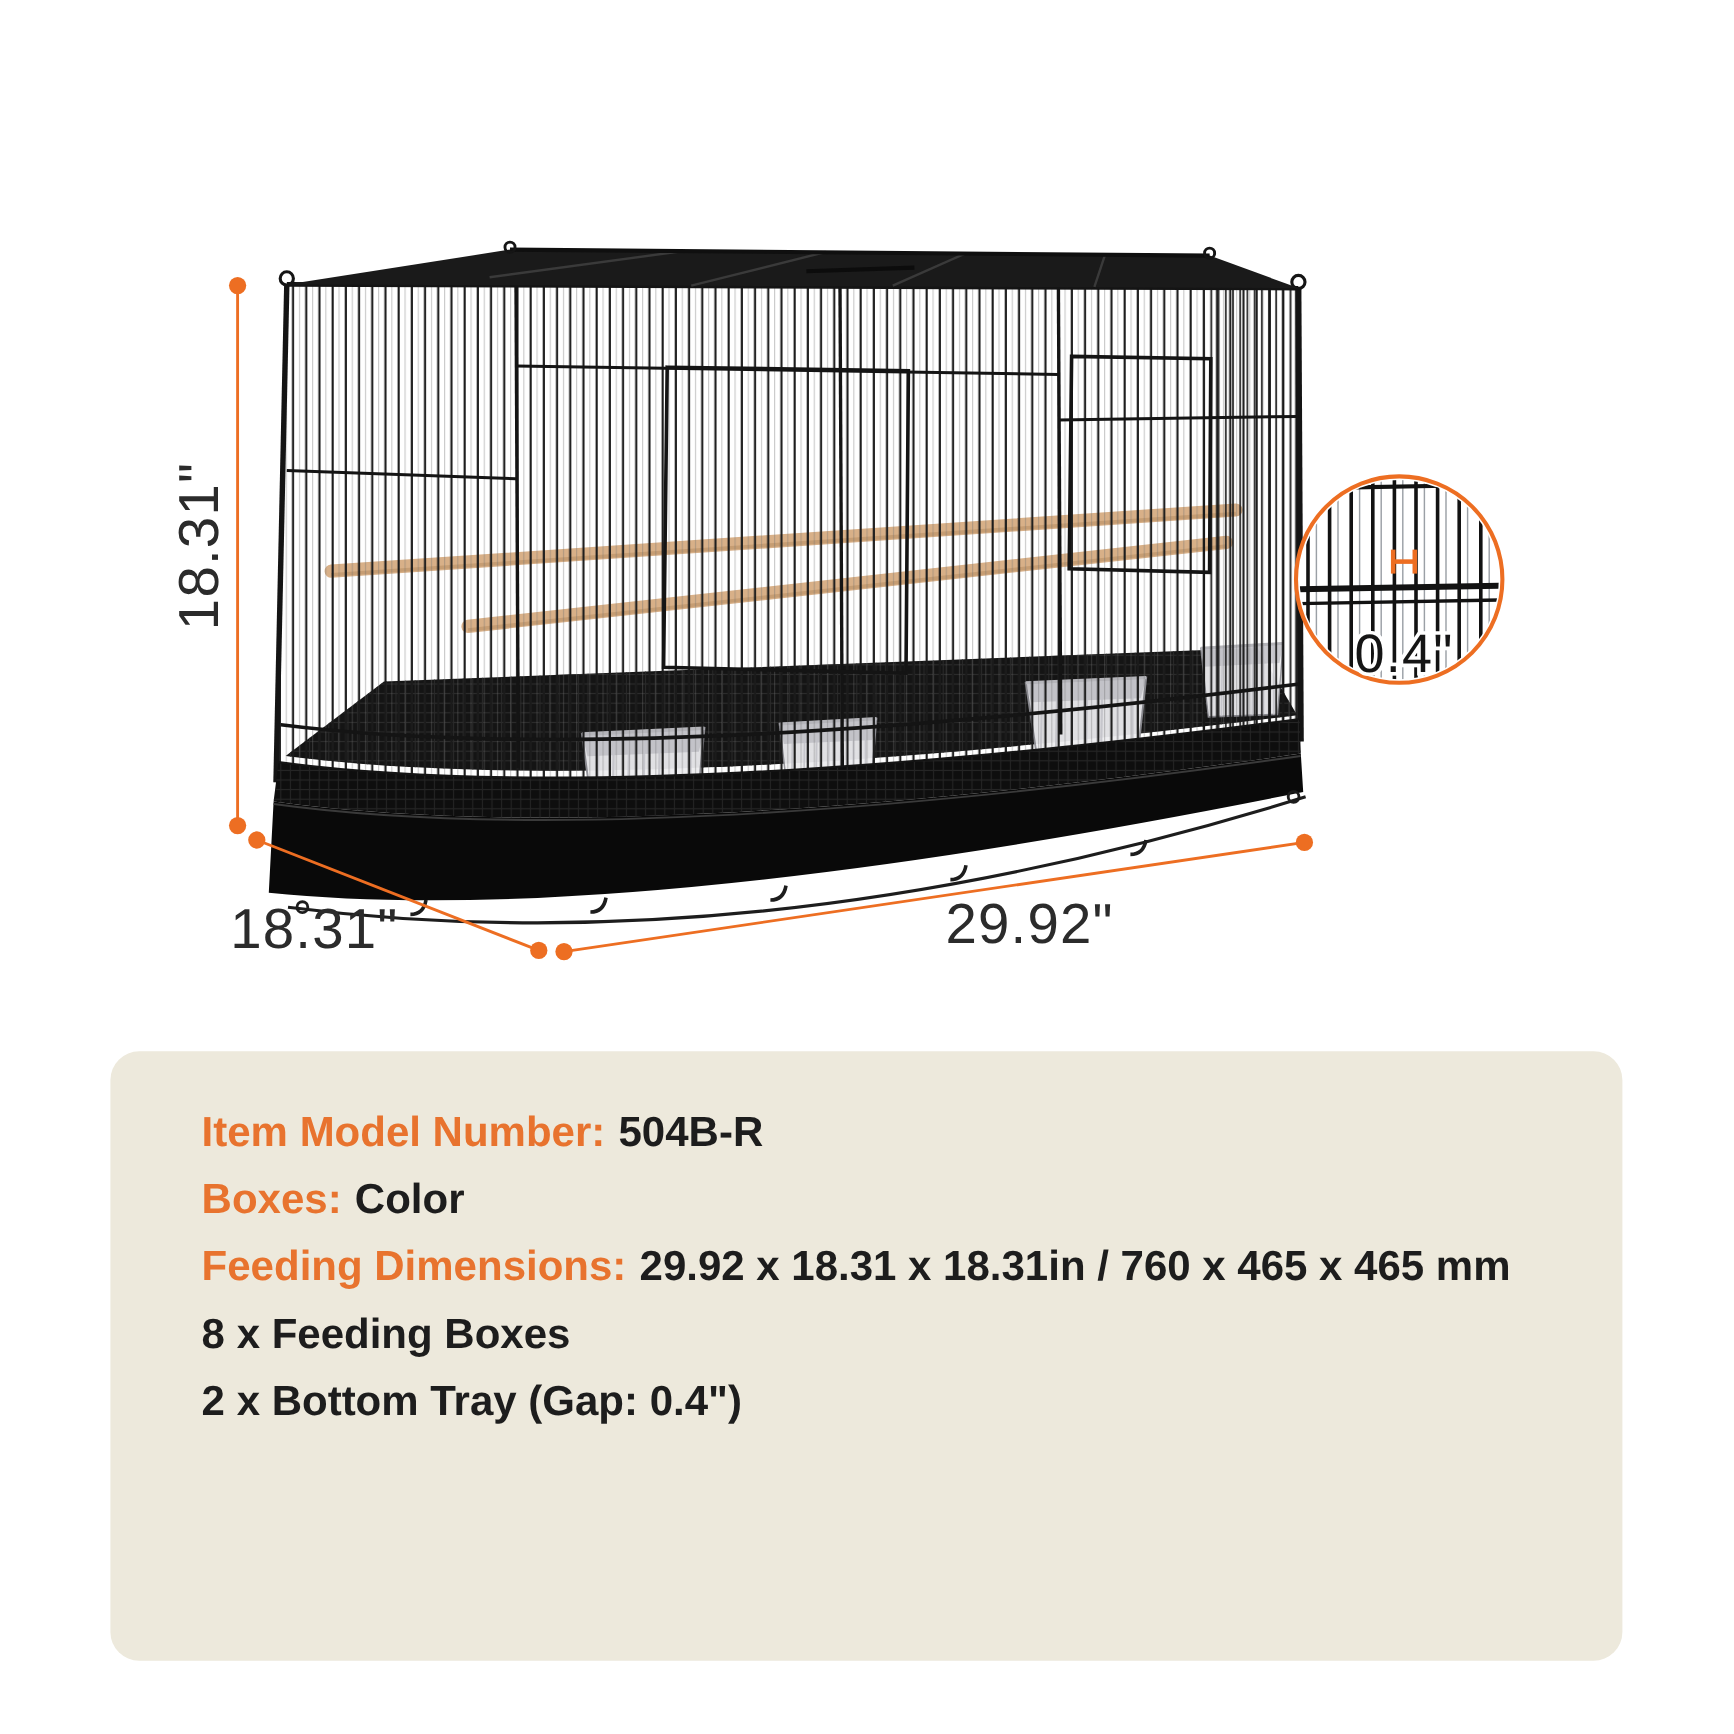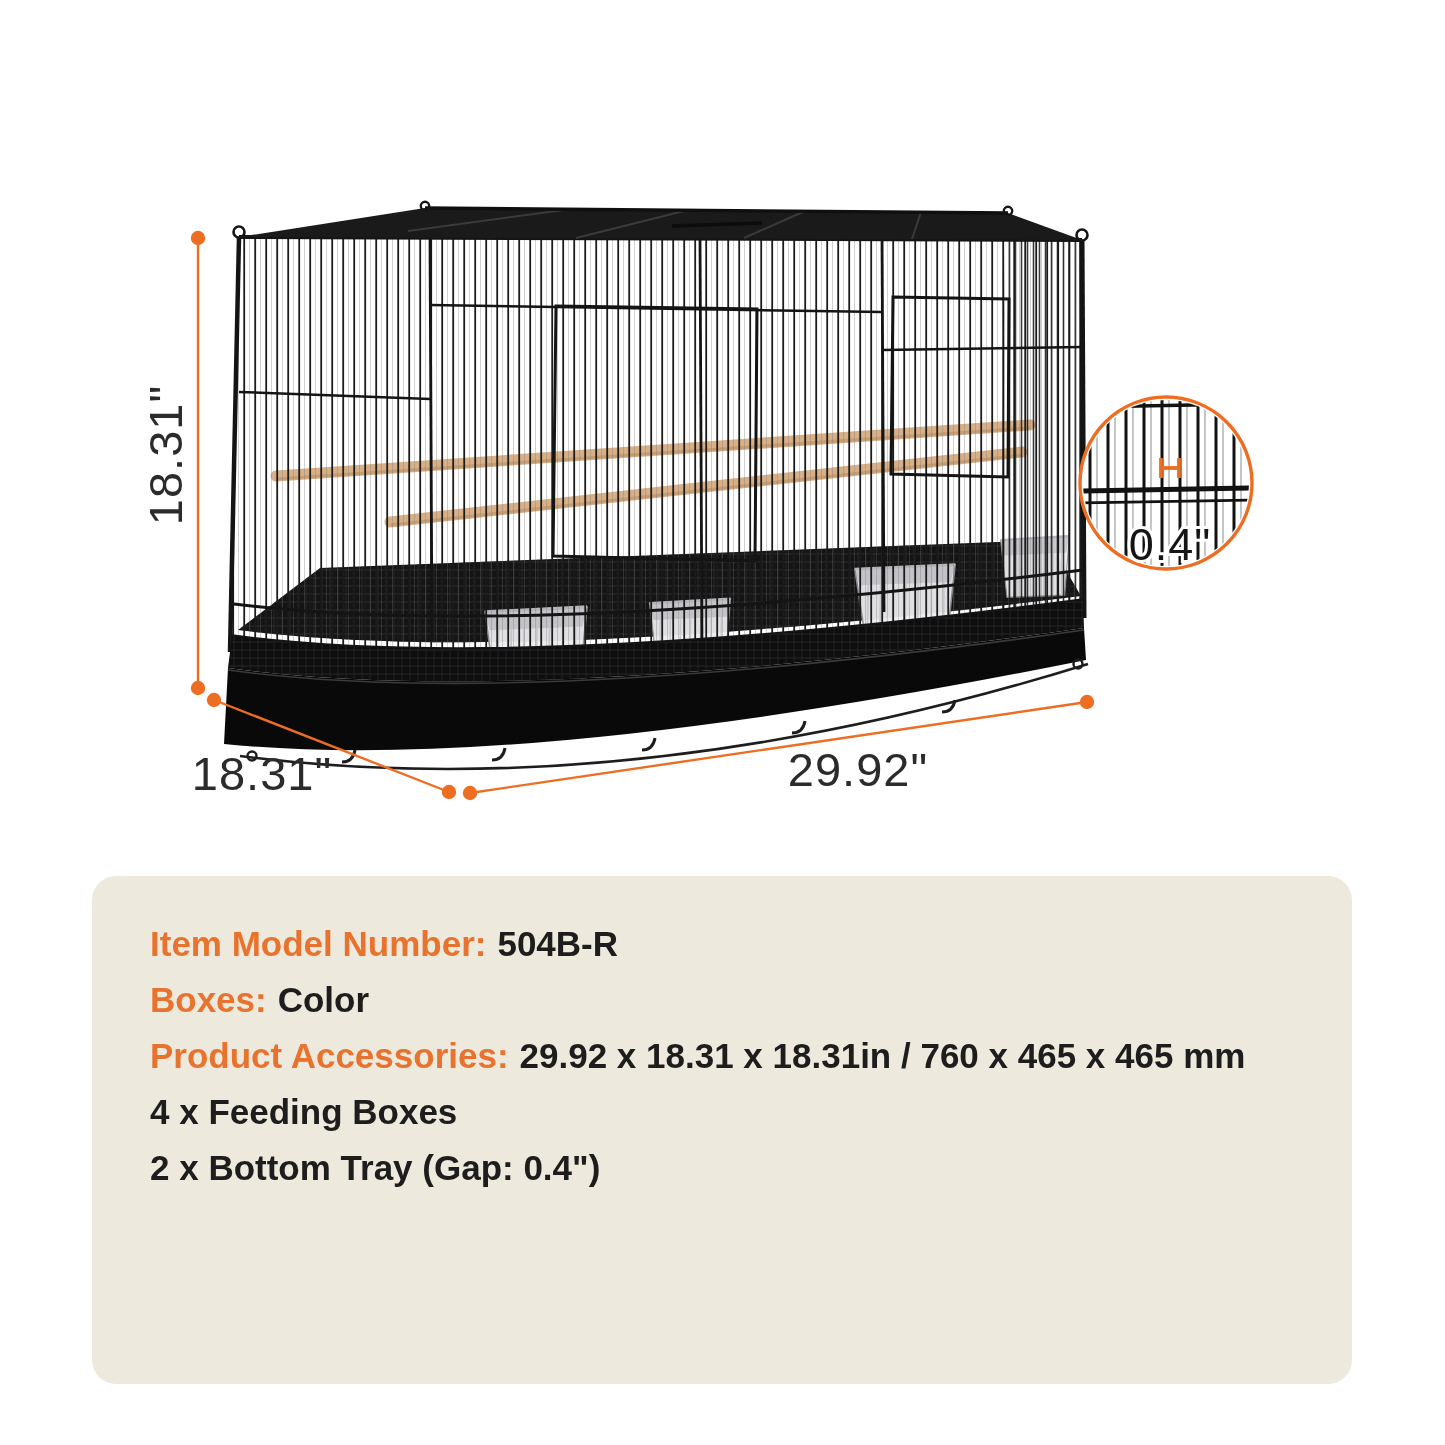--- a/index.html
+++ b/index.html
@@ -26,21 +26,21 @@
   .gap-text{
     font-family:"Liberation Sans",sans-serif;font-size:45px;font-weight:400;
     fill:#151515;paint-order:stroke;stroke:#ffffff;stroke-width:6px;letter-spacing:1px;
   }
   .wire{stroke:#141414;fill:none;}
   .wire-thin{stroke:#1d1d1d;fill:none;}
   
   .spec-panel{
     position:absolute;left:92px;top:876px;width:1260px;height:508px;
     background:var(--panel-bg);border-radius:24px;box-sizing:border-box;
-    padding:40px 36px 0 58px;overflow:hidden;
+    padding:40px 36px 0 76px;overflow:hidden;
   }
   .spec-row{
     font-size:35px;line-height:56px;font-weight:700;color:#1D1D1D;
     white-space:nowrap;
   }
   .spec-label{color:var(--spec-label);margin-right:11px;}
   .spec-label:empty{display:none;margin:0;}
   .spec-value{color:#1D1D1D;}
 </style>
 </head>
@@ -224,22 +224,22 @@
   </svg>
 
   <div class="spec-panel">
     <div class="spec-row">
       <span class="spec-label">Item Model Number:</span><span class="spec-value">504B-R</span>
     </div>
     <div class="spec-row">
       <span class="spec-label">Boxes:</span><span class="spec-value">Color</span>
     </div>
     <div class="spec-row">
-      <span class="spec-label">Product Accessories:</span><span class="spec-value">29.92 x 18.31 x 18.31in / 760 x 465 x 465 mm</span>
-    </div>
-    <div class="spec-row">
-      <span class="spec-value">4 x Feeding Boxes</span>
+      <span class="spec-label">Feeding Dimensions:</span><span class="spec-value">29.92 x 18.31 x 18.31in / 760 x 465 x 465 mm</span>
+    </div>
+    <div class="spec-row">
+      <span class="spec-value">8 x Feeding Boxes</span>
     </div>
     <div class="spec-row">
       <span class="spec-value">2 x Bottom Tray (Gap: 0.4")</span>
     </div>
   </div>
 </div>
 
 </body></html>

